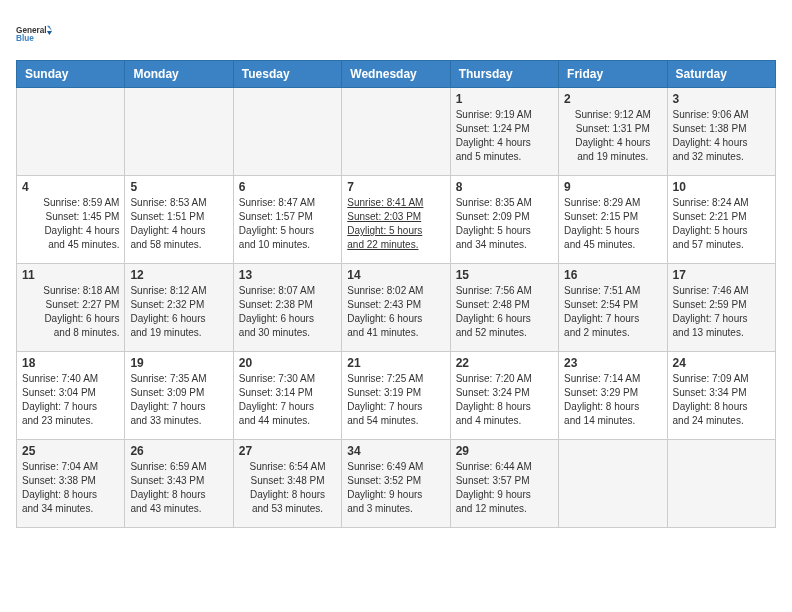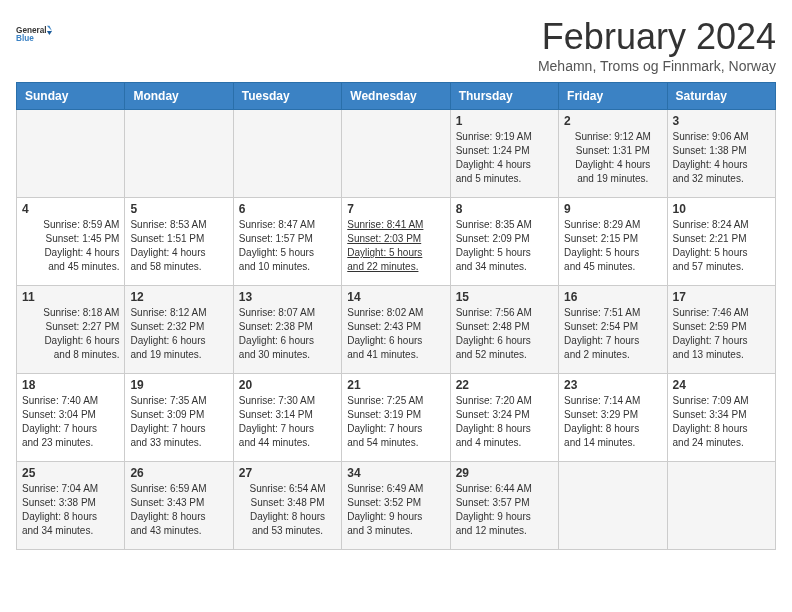--- a/index.html
+++ b/index.html
@@ -8,20 +8,21 @@
       background: #fff;
       width: 792px;
       min-height: 612px;
       padding: 16px;
     }
     .header-area {
       display: flex;
       justify-content: space-between;
       align-items: flex-start;
       margin-bottom: 8px;
+      flex-direction: column;
     }
     .logo {
       display: flex;
       align-items: center;
       gap: 4px;
     }
     .title-area {
       text-align: right;
     }
     .month-title {
@@ -82,24 +83,20 @@
 
 <div class="header-area">
   <div class="logo">
   <svg width="36" height="36" viewBox="0 0 70 40">
     <text x="0" y="18" font-size="16" font-weight="bold" fill="#333" font-family="Arial">General</text>
     <text x="0" y="34" font-size="16" font-weight="bold" fill="#3b82c4" font-family="Arial">Blue</text>
     <polygon points="60,4 70,14 65,4" fill="#3b82c4"></polygon>
     <polygon points="60,14 70,14 65,22" fill="#1a5a9a"></polygon>
   </svg>
 </div>
-  <div class="title-area">
-    <div class="month-title">February 2024</div>
-    <div class="subtitle">Mehamn, Troms og Finnmark, Norway</div>
-  </div>
 </div>
 
 <table>
   <thead>
     <tr id="header-row">
         <th>Sunday</th>
         <th>Monday</th>
         <th>Tuesday</th>
         <th>Wednesday</th>
         <th>Thursday</th>

